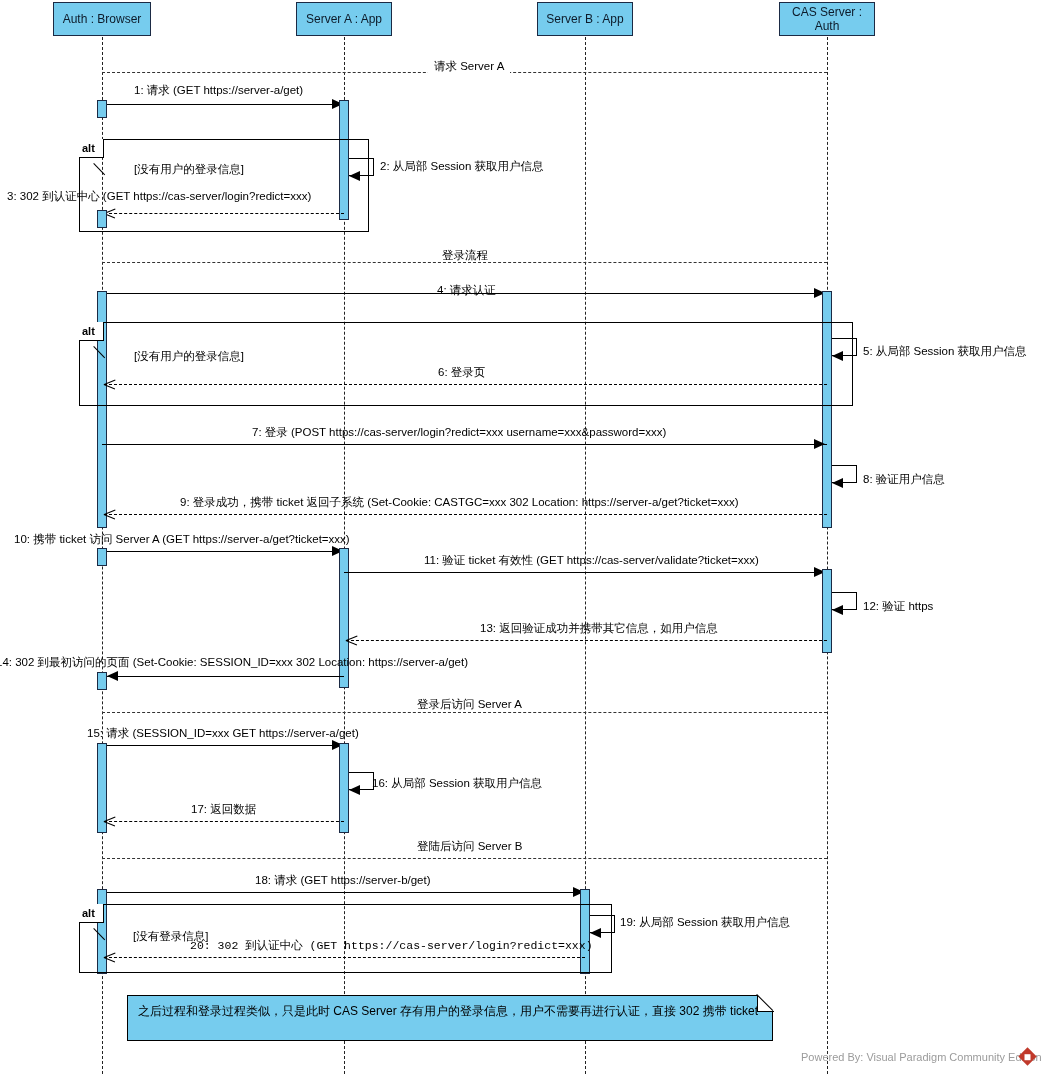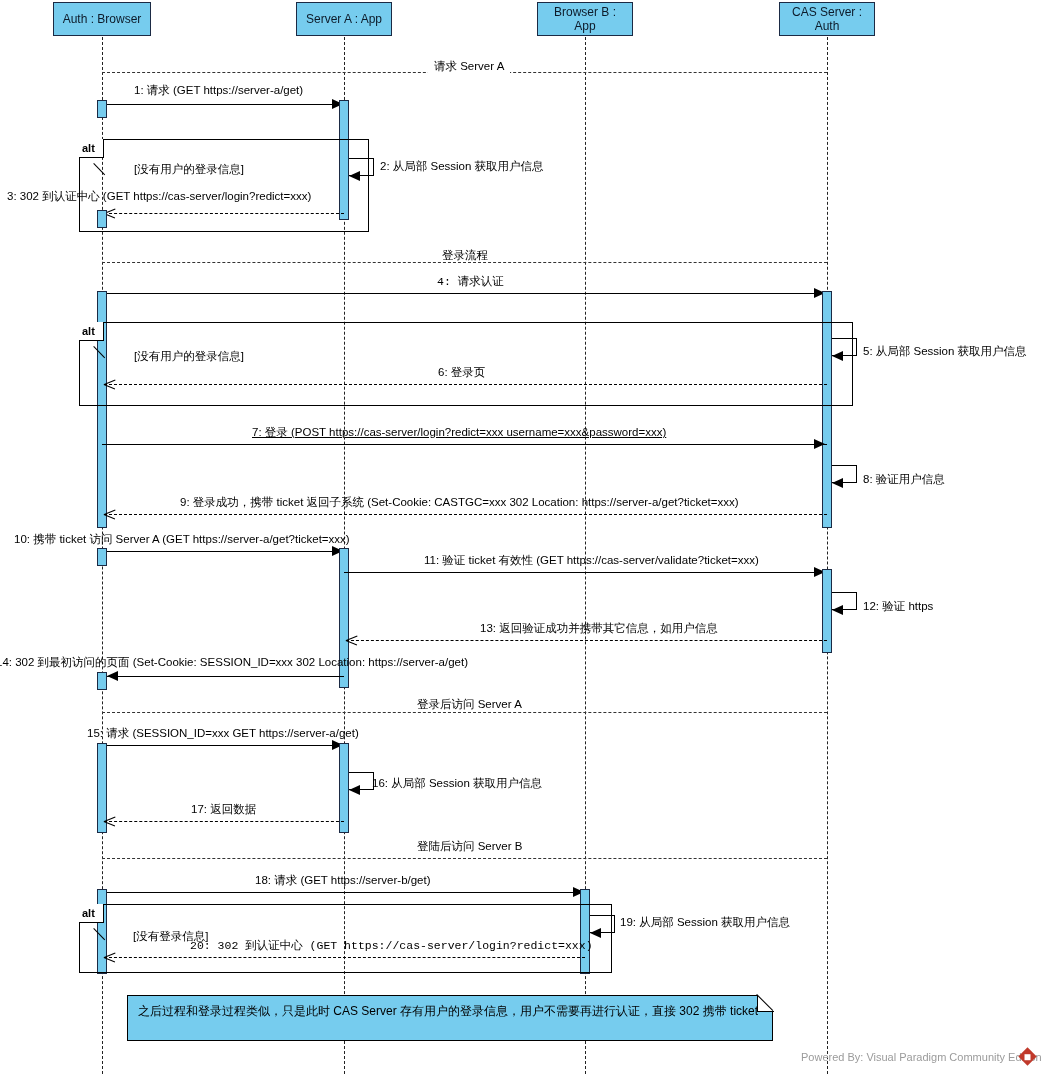--- a/index.html
+++ b/index.html
@@ -216,21 +216,21 @@
 
   <div class="lifeline-box" style="left:53px;top:2px;width:98px;height:34px;">
     <span>Auth : Browser</span>
   </div>
 
   <div class="lifeline-box" style="left:296px;top:2px;width:96px;height:34px;">
     <span>Server A : App</span>
   </div>
 
   <div class="lifeline-box" style="left:537px;top:2px;width:96px;height:34px;">
-    <span>Browser B : App</span>
+    <span>Server B : App</span>
   </div>
 
   <div class="lifeline-box" style="left:779px;top:2px;width:96px;height:34px;flex-direction:column;">
     <span>CAS Server :</span>
     <span>Auth</span>
   </div>
 
   <div class="sep-line" style="left:102px;top:72px;width:725px;"></div>
   <div class="sep-text" style="left:428px;top:60px;">请求 Server A</div>
 
@@ -252,42 +252,42 @@
   <div class="msg-label" style="left:380px;top:160px;">2: 从局部 Session 获取用户信息</div>
 
   <div class="msg-label" style="left:7px;top:190px;">3: 302 到认证中心 (GET https://cas-server/login?redict=xxx)</div>
   <div class="msg-line dashed" style="left:104px;top:213px;width:240px;"></div>
   <div class="arrow-open-l" style="left:104px;top:208px;"></div>
   <div class="activation" style="left:97px;top:210px;width:10px;height:18px;"></div>
 
   <div class="sep-line" style="left:102px;top:262px;width:725px;"></div>
   <div class="sep-text" style="left:436px;top:249px;">登录流程</div>
 
-  <div class="msg-label" style="left:437px;top:275px;font-family:Liberation Mono, monospace;">4: 请求认证</div>
+  <div class="msg-label" style="left:437px;top:284px;">4: 请求认证</div>
   <div class="msg-line" style="left:102px;top:293px;width:725px;"></div>
   <div class="arrow-r" style="left:814px;top:288px;"></div>
 
   <div class="activation" style="left:97px;top:291px;width:10px;height:237px;"></div>
 
   <div class="activation" style="left:822px;top:291px;width:10px;height:237px;"></div>
 
   <div class="frag" style="left:79px;top:322px;width:774px;height:84px;"></div>
   <div class="frag-tab" style="left:79px;top:322px;width:25px;"></div>
   <div class="frag-label" style="left:82px;top:325px;">alt</div>
   <div class="frag-guard" style="left:114px;top:350px;">[没有用户的登录信息]</div>
 
   <div class="selfcall" style="left:832px;top:338px;width:25px;height:18px;"></div>
   <div class="arrow-l" style="left:832px;top:351px;"></div>
   <div class="msg-label" style="left:863px;top:345px;">5: 从局部 Session 获取用户信息</div>
 
   <div class="msg-label" style="left:438px;top:366px;">6: 登录页</div>
   <div class="msg-line dashed" style="left:104px;top:384px;width:723px;"></div>
   <div class="arrow-open-l" style="left:104px;top:379px;"></div>
 
-  <div class="msg-label" style="left:252px;top:426px;text-decoration:underline;">7: 登录 (POST https://cas-server/login?redict=xxx   username=xxx&amp;password=xxx)</div>
+  <div class="msg-label" style="left:252px;top:426px;">7: 登录 (POST https://cas-server/login?redict=xxx   username=xxx&amp;password=xxx)</div>
   <div class="msg-line" style="left:102px;top:444px;width:725px;"></div>
   <div class="arrow-r" style="left:814px;top:439px;"></div>
 
   <div class="selfcall" style="left:832px;top:465px;width:25px;height:18px;"></div>
   <div class="arrow-l" style="left:832px;top:478px;"></div>
   <div class="msg-label" style="left:863px;top:473px;">8: 验证用户信息</div>
 
   <div class="msg-label" style="left:180px;top:496px;">9: 登录成功，携带 ticket 返回子系统 (Set-Cookie: CASTGC=xxx   302 Location: https://server-a/get?ticket=xxx)</div>
   <div class="msg-line dashed" style="left:104px;top:514px;width:723px;"></div>
   <div class="arrow-open-l" style="left:104px;top:509px;"></div>

